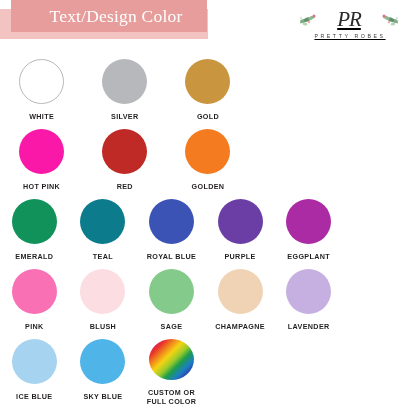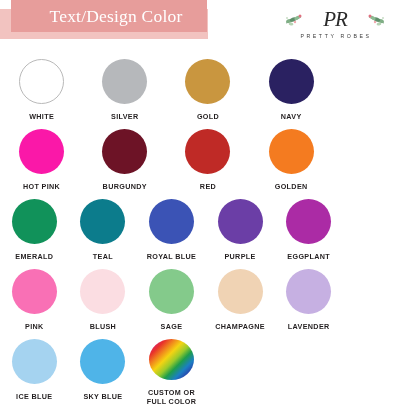--- a/index.html
+++ b/index.html
@@ -44,24 +44,25 @@
     font-family: "Liberation Serif", serif;
     font-size: 17.5px;
     letter-spacing: 0.2px;
     white-space: nowrap;
     padding-left: 14px;
   }
 
   
   .logo {
     position: absolute;
-    right: 22px;
+    right: 8px;
     top: 6px;
     width: 118px;
     height: 40px;
+    text-decoration: underline;
   }
   .logo-mark {
     position: relative;
     height: 26px;
     width: 100%;
     display: flex;
     align-items: center;
     justify-content: center;
   }
   .logo-monogram {
@@ -197,33 +198,25 @@
         <div class="label">WHITE</div>
       </div>
       <div class="cell">
         <div class="swatch" style="background: rgb(182, 184, 187);"></div>
         <div class="label">SILVER</div>
       </div>
       <div class="cell">
         <div class="swatch" style="background: rgb(201, 150, 63);"></div>
         <div class="label">GOLD</div>
       </div>
-      <div class="cell">
-        <div class="swatch" style="background: rgb(42, 33, 97);"></div>
-        <div class="label">NAVY</div>
-      </div>
     </div>
     <div class="row">
       <div class="cell">
         <div class="swatch" style="background: rgb(250, 24, 168);"></div>
         <div class="label">HOT PINK</div>
-      </div>
-      <div class="cell">
-        <div class="swatch" style="background: rgb(109, 19, 38);"></div>
-        <div class="label">BURGUNDY</div>
       </div>
       <div class="cell">
         <div class="swatch" style="background: rgb(191, 42, 38);"></div>
         <div class="label">RED</div>
       </div>
       <div class="cell">
         <div class="swatch" style="background: rgb(244, 123, 32);"></div>
         <div class="label">GOLDEN</div>
       </div>
     </div>

